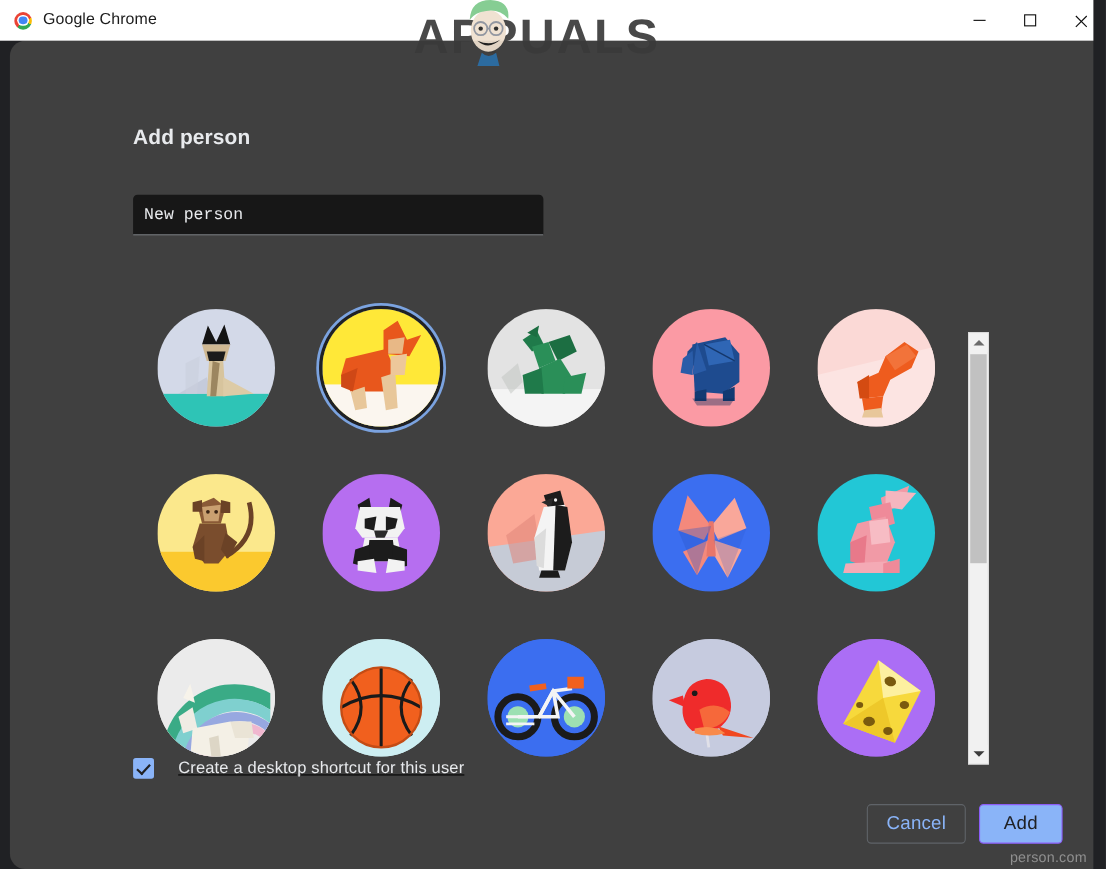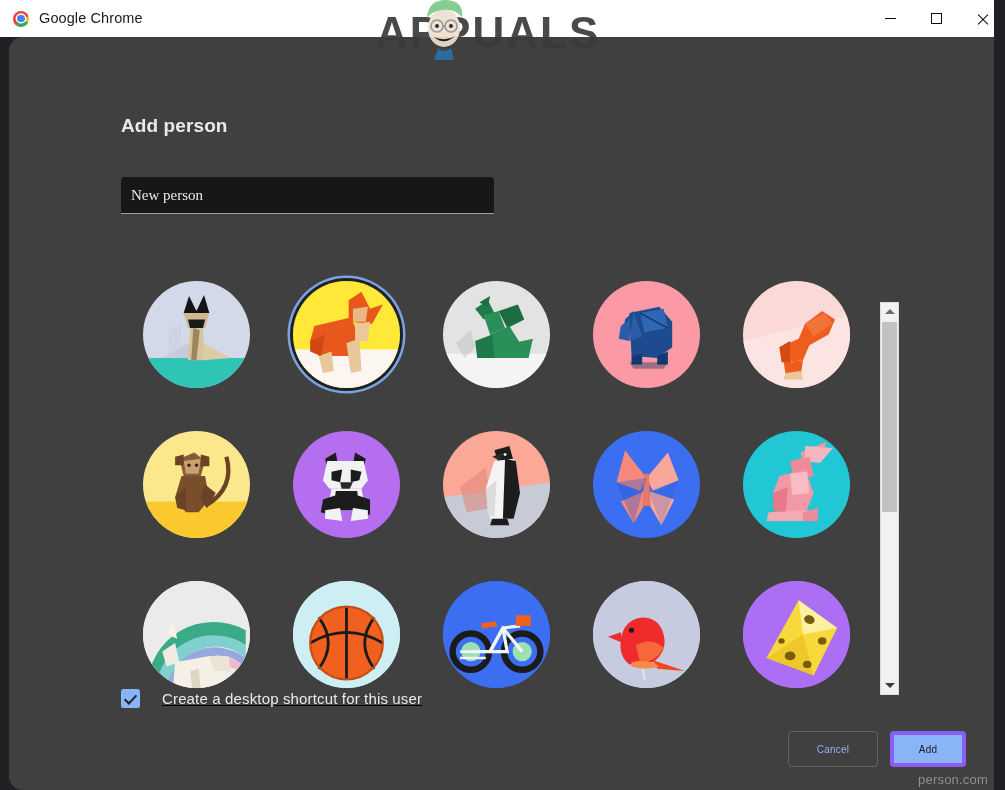--- a/index.html
+++ b/index.html
@@ -92,21 +92,21 @@
     width: 373px; height: 37px;
   }
   .name-field {
     width: 100%; height: 100%;
     background: #171717;
     border: none;
     border-bottom: 1px solid #9aa0a6;
     border-radius: 4px 4px 0 0;
     color: #e8eaed;
     font-size: 15px;
-    font-family: Liberation Serif, serif;
+    font-family: Liberation Mono, monospace;
     padding: 0 10px;
     outline: none;
   }
   .name-field::placeholder { color: #9aa0a6; }
 
   
   .grid-viewport {
     position: absolute; left: 112px; top: 222px;
     width: 756px; height: 436px;
     overflow: hidden;
@@ -187,36 +187,36 @@
   }
 
   
   .btn-row {
     position: absolute; right: 48px; top: 694px;
     display: flex; align-items: center; gap: 12px;
   }
   .btn {
     height: 36px;
     border-radius: 4px;
-    font-size: 10px;
+    font-size: 17px;
     font-family: "Liberation Sans", sans-serif;
     display: flex; align-items: center; justify-content: center;
     cursor: pointer;
     letter-spacing: 0.2px;
   }
   .btn-cancel {
     width: 90px;
     background: transparent;
     border: 1px solid #5f6368;
     color: #8ab4f8;
   }
   .btn-add {
     width: 76px;
     background: #8ab4f8;
-    border: 4px solid #8b5cf6;
+    border: 1px solid #8b5cf6;
     color: #202124;
   }
 
   
   .appuals {
     position: absolute; left: 372px; top: -4px;
     width: 262px; height: 66px;
     z-index: 30; pointer-events: none;
     opacity: 0.92;
   }

